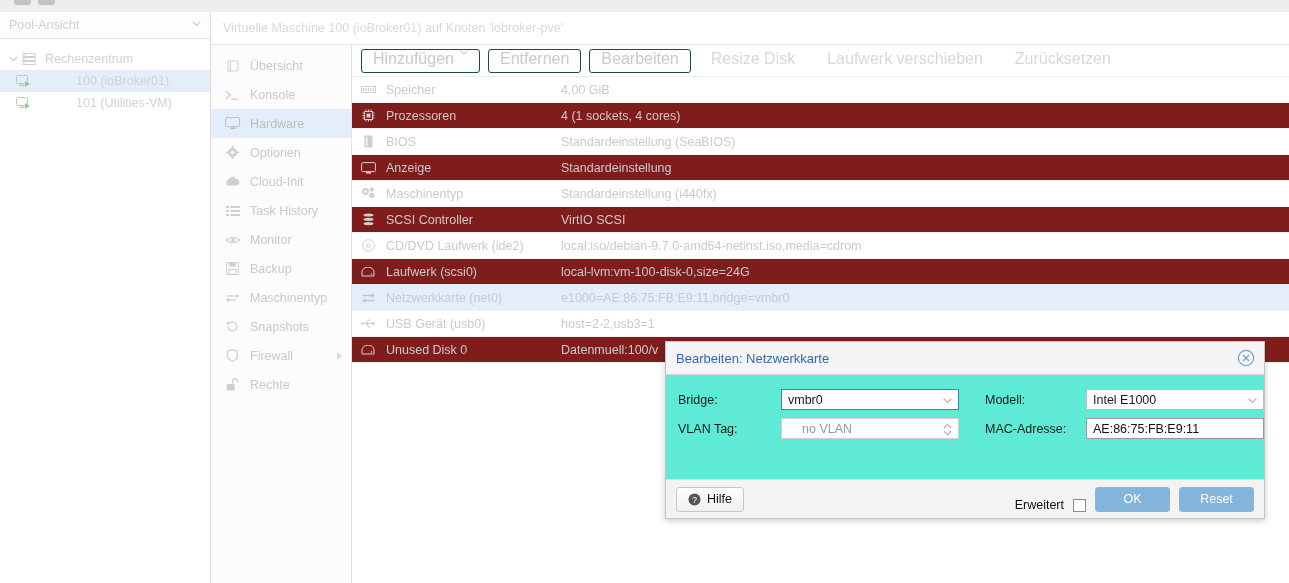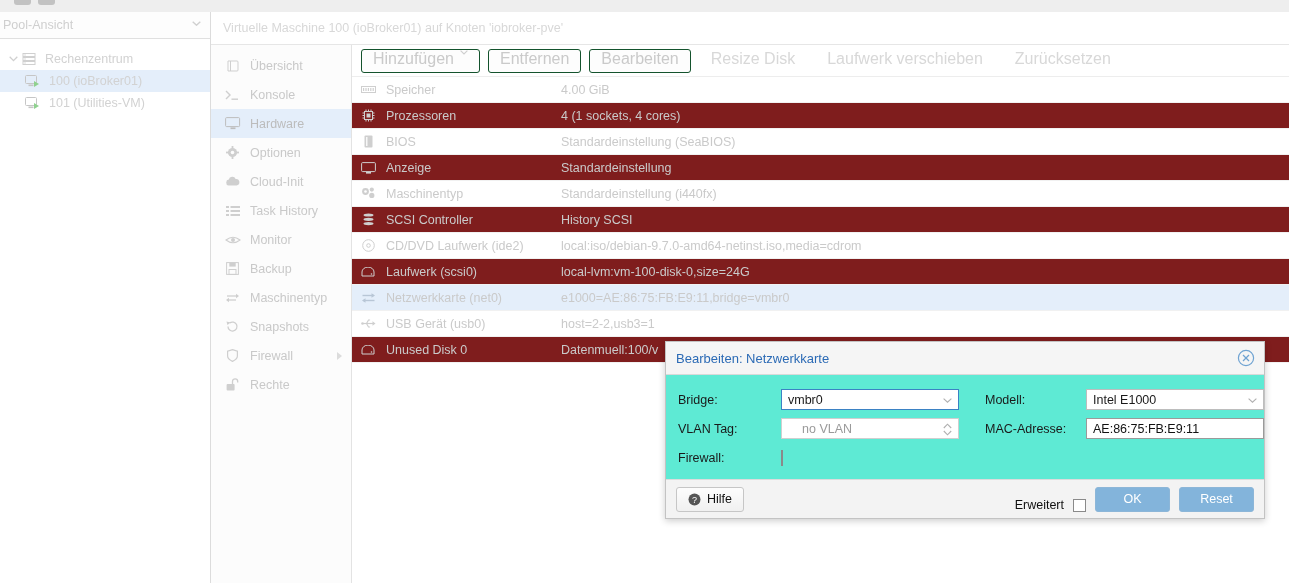--- a/index.html
+++ b/index.html
@@ -42,39 +42,39 @@
     box-sizing: border-box;
   }
   .poolview {
     position: relative;
     height: 26px;
     border-bottom: 1px solid #e0e0e0;
     background: #fdfdfd;
     display: flex; align-items: center;
   }
   .poolview .label {
-    margin-left: 3px;
+    margin-left: 9px;
     font-size: 12.5px;
     color: #cfcfcf;
   }
   .poolview .chev {
     position: absolute; right: 9px; top: 9px;
     width: 9px; height: 5px;
   }
   .chev-g { stroke: #d0d0d0; stroke-width: 1.4; fill: none; }
 
   .tree { padding-top: 9px; }
   .tree-row {
     display: flex; align-items: center;
     height: 22px;
     font-size: 12.5px;
     color: #d2d2d2;
     padding-left: 8px;
   }
-  .tree-row.child { padding-left: 25px; }
+  .tree-row.child { padding-left: 16px; gap: 36px; }
   .tree-row.selected {
     background: #e4eefa;
   }
   .tree-arrow {
     width: 11px; height: 11px; margin-right: 2px;
     display: inline-flex; align-items: center; justify-content: center;
   }
   .tree-ico {
     width: 16px; height: 14px; margin-right: 8px;
     display: inline-flex; align-items: center; justify-content: center;
@@ -632,21 +632,21 @@
             <span class="hw-ico">
               <svg width="13" height="13" viewBox="0 0 13 13">
                   <g fill="#cfcfcf">
                     <ellipse cx="6.5" cy="2" rx="5" ry="1.6"></ellipse>
                     <ellipse cx="6.5" cy="6.3" rx="5" ry="1.6"></ellipse>
                     <ellipse cx="6.5" cy="10.6" rx="5" ry="1.6"></ellipse>
                   </g>
                 </svg>
             </span>
             <span class="hw-key">SCSI Controller</span>
-            <span class="hw-val">History SCSI</span>
+            <span class="hw-val">VirtIO SCSI</span>
           </div>
 
           <div class="hwrow">
             <span class="hw-ico">
               <svg width="13" height="13" viewBox="0 0 13 13">
                   <circle cx="6.5" cy="6.5" r="5.8" fill="none" stroke="#cfcfcf"></circle>
                   <circle cx="6.5" cy="6.5" r="1.8" fill="none" stroke="#cfcfcf"></circle>
                 </svg>
             </span>
             <span class="hw-key">CD/DVD Laufwerk (ide2)</span>
@@ -755,26 +755,20 @@
         </span>
         <span class="gap"></span>
         <span class="flabel right">MAC-Adresse:</span>
         <span class="fctl">
           <span class="txt">
             <span>AE:86:75:FB:E9:11</span>
           </span>
         </span>
       </div>
 
-      <div class="frow">
-        <span class="flabel">Firewall:</span>
-        <span class="fctl">
-          <span class="cbx"></span>
-        </span>
-      </div>
 
     </div>
 
     <div class="modal-foot">
       <span class="hbtn">
         <svg width="13" height="13" viewBox="0 0 13 13">
           <circle cx="6.5" cy="6.5" r="6" fill="#555"></circle>
           <text x="6.5" y="9.8" font-size="9" font-family="Liberation Sans, sans-serif" fill="#fff" text-anchor="middle">?</text>
         </svg>
         <span>Hilfe</span>

